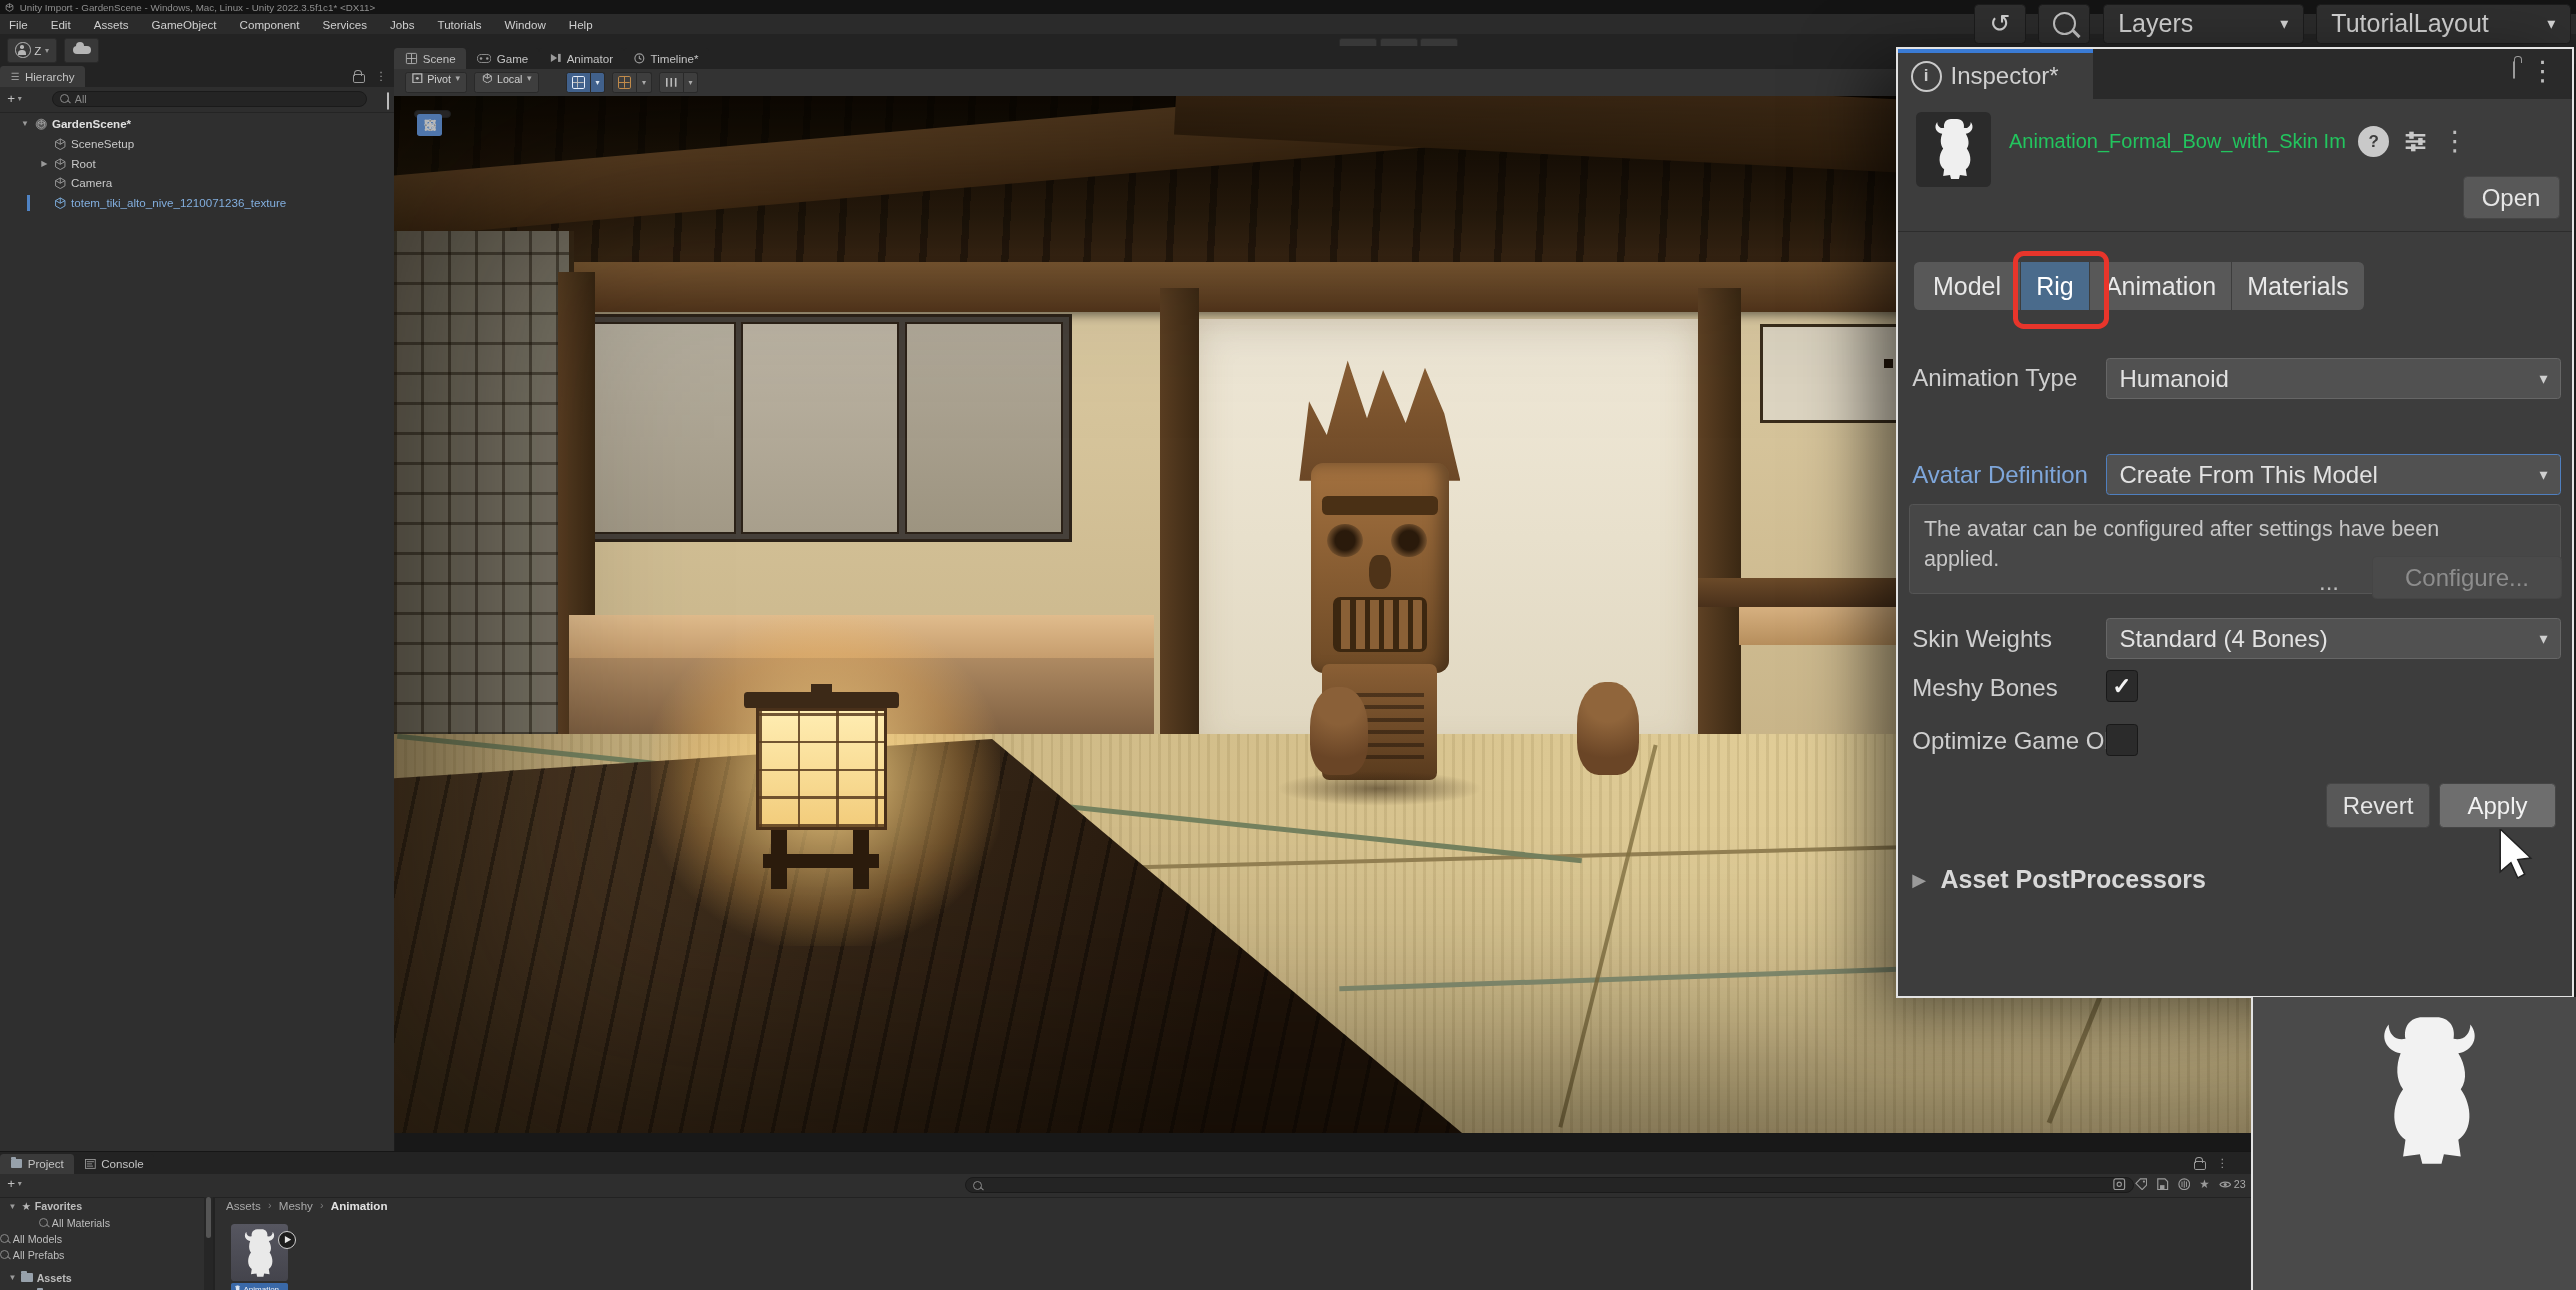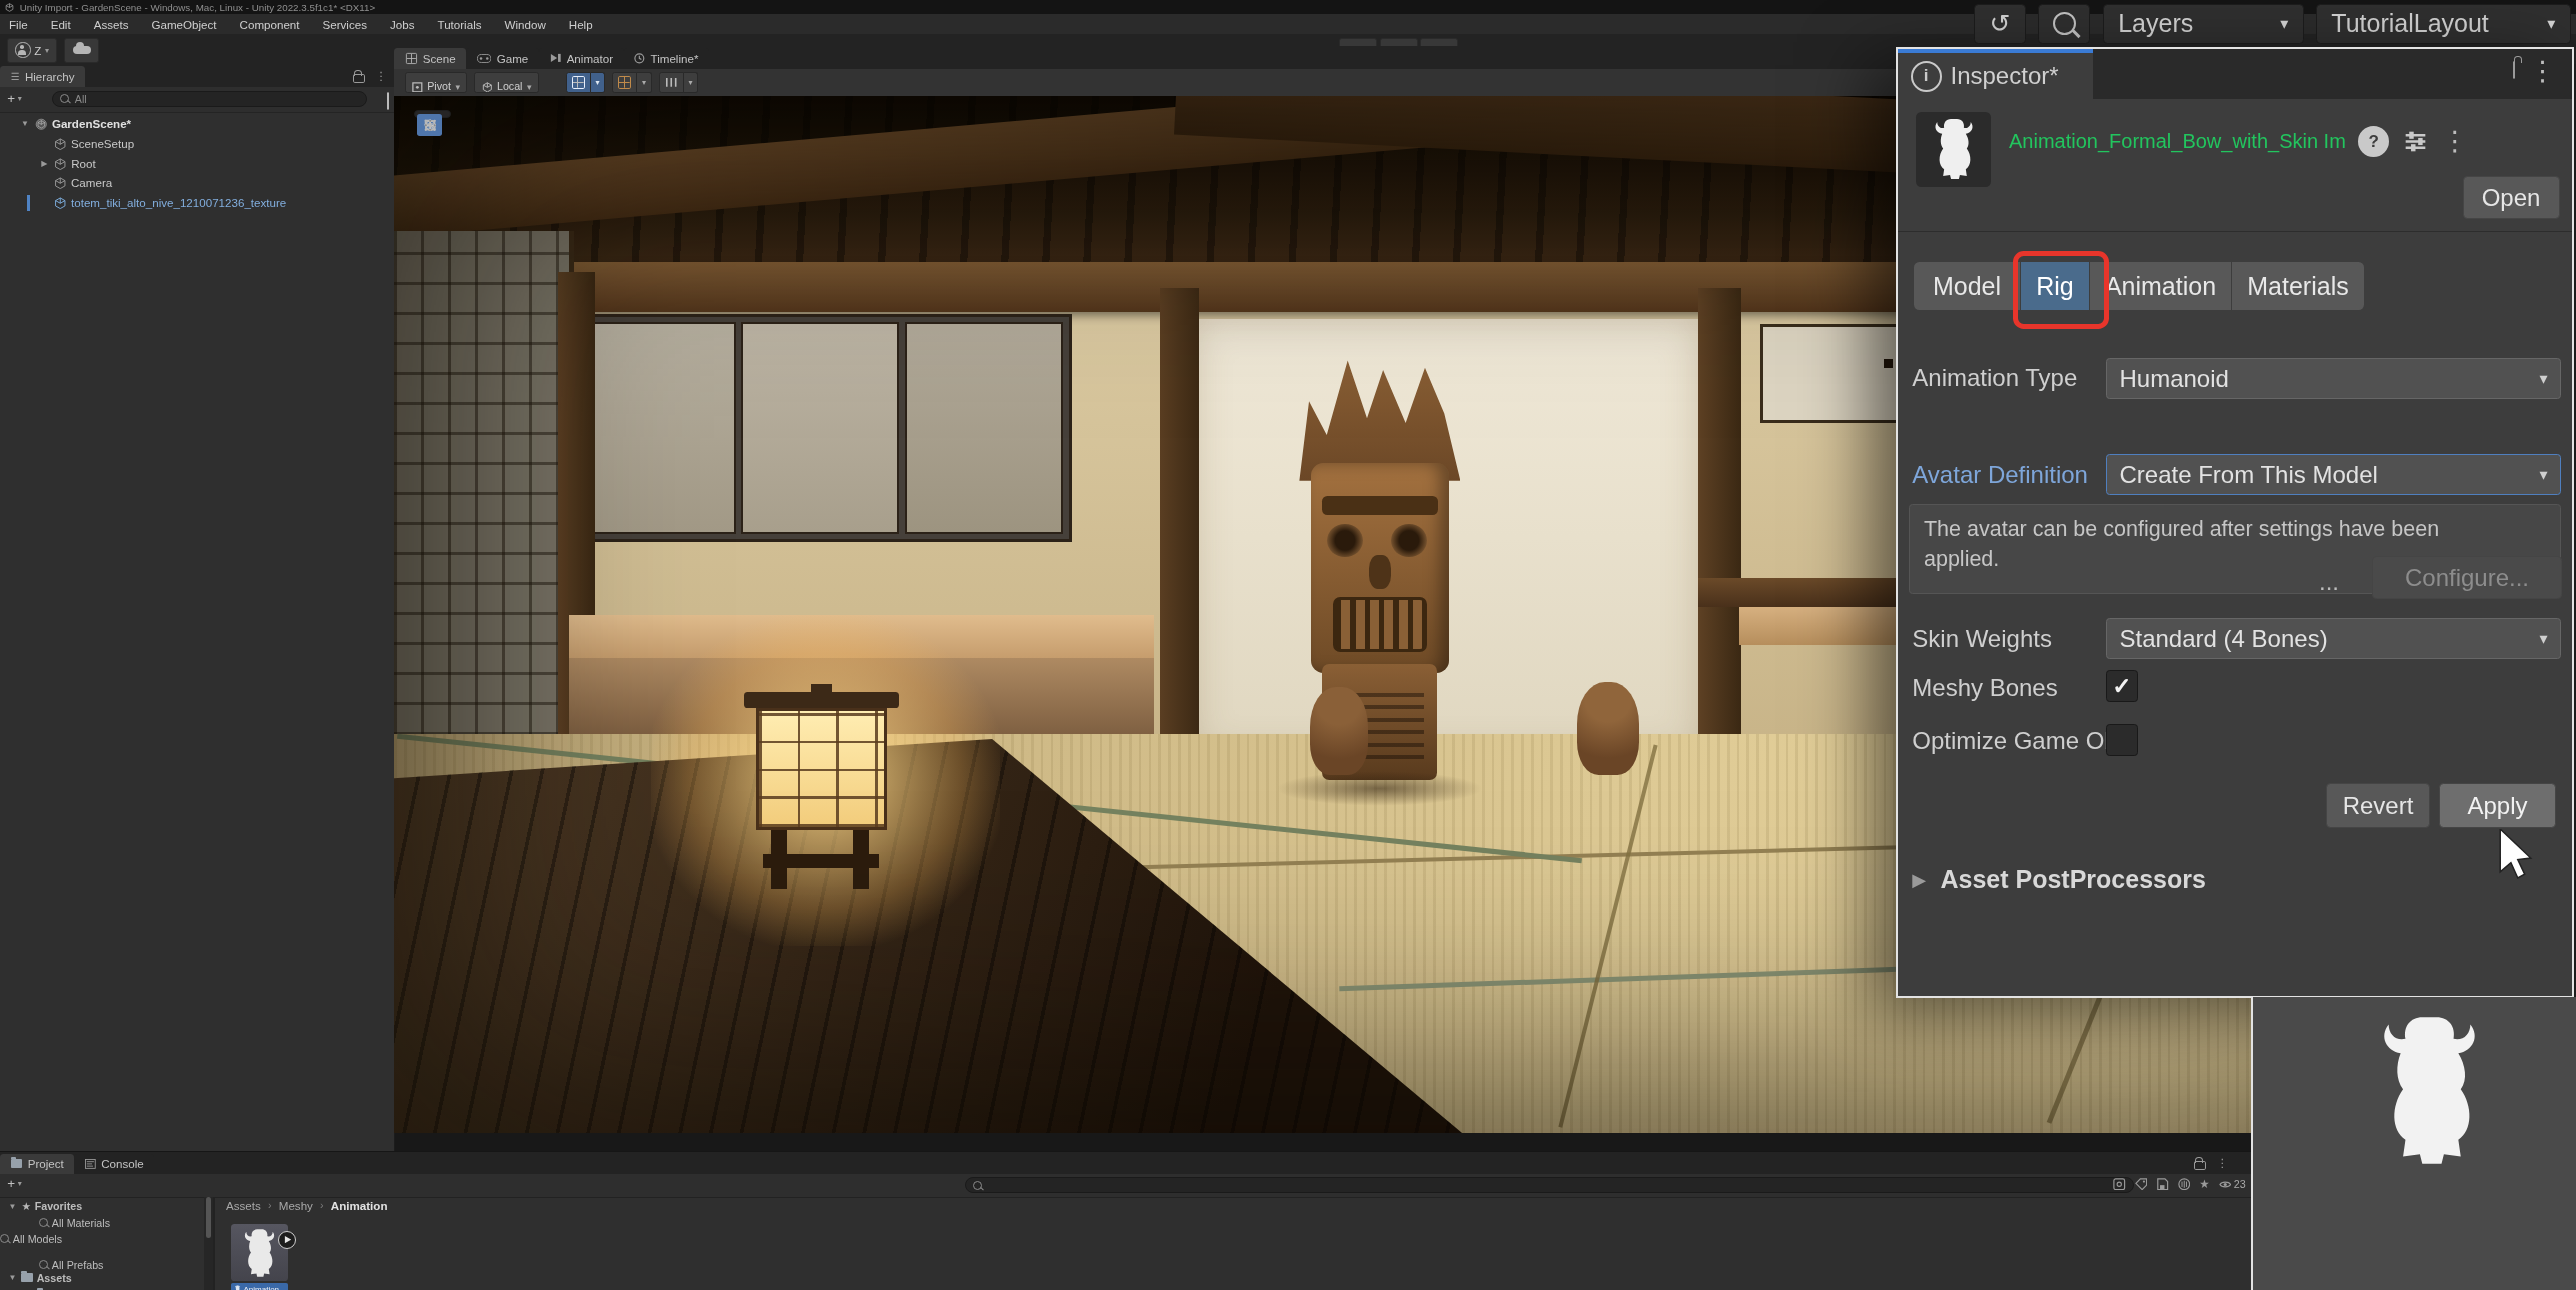--- a/index.html
+++ b/index.html
@@ -48,21 +48,21 @@
   .smag::after{content:"";position:absolute;left:6.3px;top:6.3px;width:3.6px;height:1.3px;background:#8a8a8a;transform:rotate(45deg);}
   
   #hierarchy{left:0;top:64px;width:394px;height:1087px;border-right:0.9px solid #1c1c1c;}
   .hrow{position:absolute;left:0;right:0;height:19.7px;display:flex;align-items:center;font-size:11.6px;color:#c8c8c8;gap:4.5px;}
   .arrow{color:#9a9a9a;font-size:8px;width:10.7px;text-align:center;flex:none;}
   .selbar{position:absolute;left:27px;width:2.7px;top:1.8px;bottom:1.8px;background:#4f83c4;}
   
   #scene-panel{left:394px;top:46px;width:2054px;height:1087px;background:#262626;}
   #scene-toolbar{position:absolute;left:0;top:23px;right:0;height:27px;background:#333333;border-bottom:0.9px solid #1d1d1d;
     display:flex;align-items:center;gap:7.2px;padding-left:10.7px;}
-  .tgl{background:#3e3e3e;border:0.9px solid #292929;border-radius:2.7px;height:19.7px;display:flex;align-items:flex-end;
+  .tgl{background:#3e3e3e;border:0.9px solid #292929;border-radius:2.7px;height:19.7px;display:flex;align-items:flex-start;
     gap:4.5px;padding:0 6.3px;font-size:10.7px;color:#cfcfcf;}
   .tgl .glyph{font-size:9px;color:#aaa;}
   .iconbtn{width:23px;height:19.7px;border-radius:2.7px 0 0 2.7px;background:#3e3e3e;border:0.9px solid #292929;
     display:flex;align-items:center;justify-content:center;}
   .iconbtn.on{background:#41618c;}
   .dropnub{width:13.4px;height:19.7px;border-radius:0 2.7px 2.7px 0;background:#3e3e3e;border:0.9px solid #292929;border-left:none;
     display:flex;align-items:center;justify-content:center;font-size:8px;color:#aaa;}
   .dropnub.on{background:#41618c;color:#dfe8f2;}
   .minigrid{width:10.7px;height:10.7px;background:
     linear-gradient(#bbb,#bbb) 0 4.5px/10.7px 1.3px no-repeat,
@@ -513,21 +513,21 @@
       <span style="font-weight:bold">Favorites</span>
     </div>
     <div class="prow" style="top:18px;padding-left:39px">
       <span class="smag"></span>
       <span>All Materials</span>
     </div>
     <div class="prow" style="top:34px;">
       <span class="smag"></span>
       <span>All Models</span>
     </div>
-    <div class="prow" style="top:60px;padding-left:39px">
+    <div class="prow" style="top:50px;">
       <span class="smag"></span>
       <span>All Prefabs</span>
     </div>
     <div class="prow" style="top:73px;padding-left:7.2px">
       <span class="arrow">▼</span>
       <span class="folder"></span>
       <span style="font-weight:bold">Assets</span>
     </div>
     <div class="prow" style="top:90px;padding-left:23px">
       <span class="arrow">▼</span>

